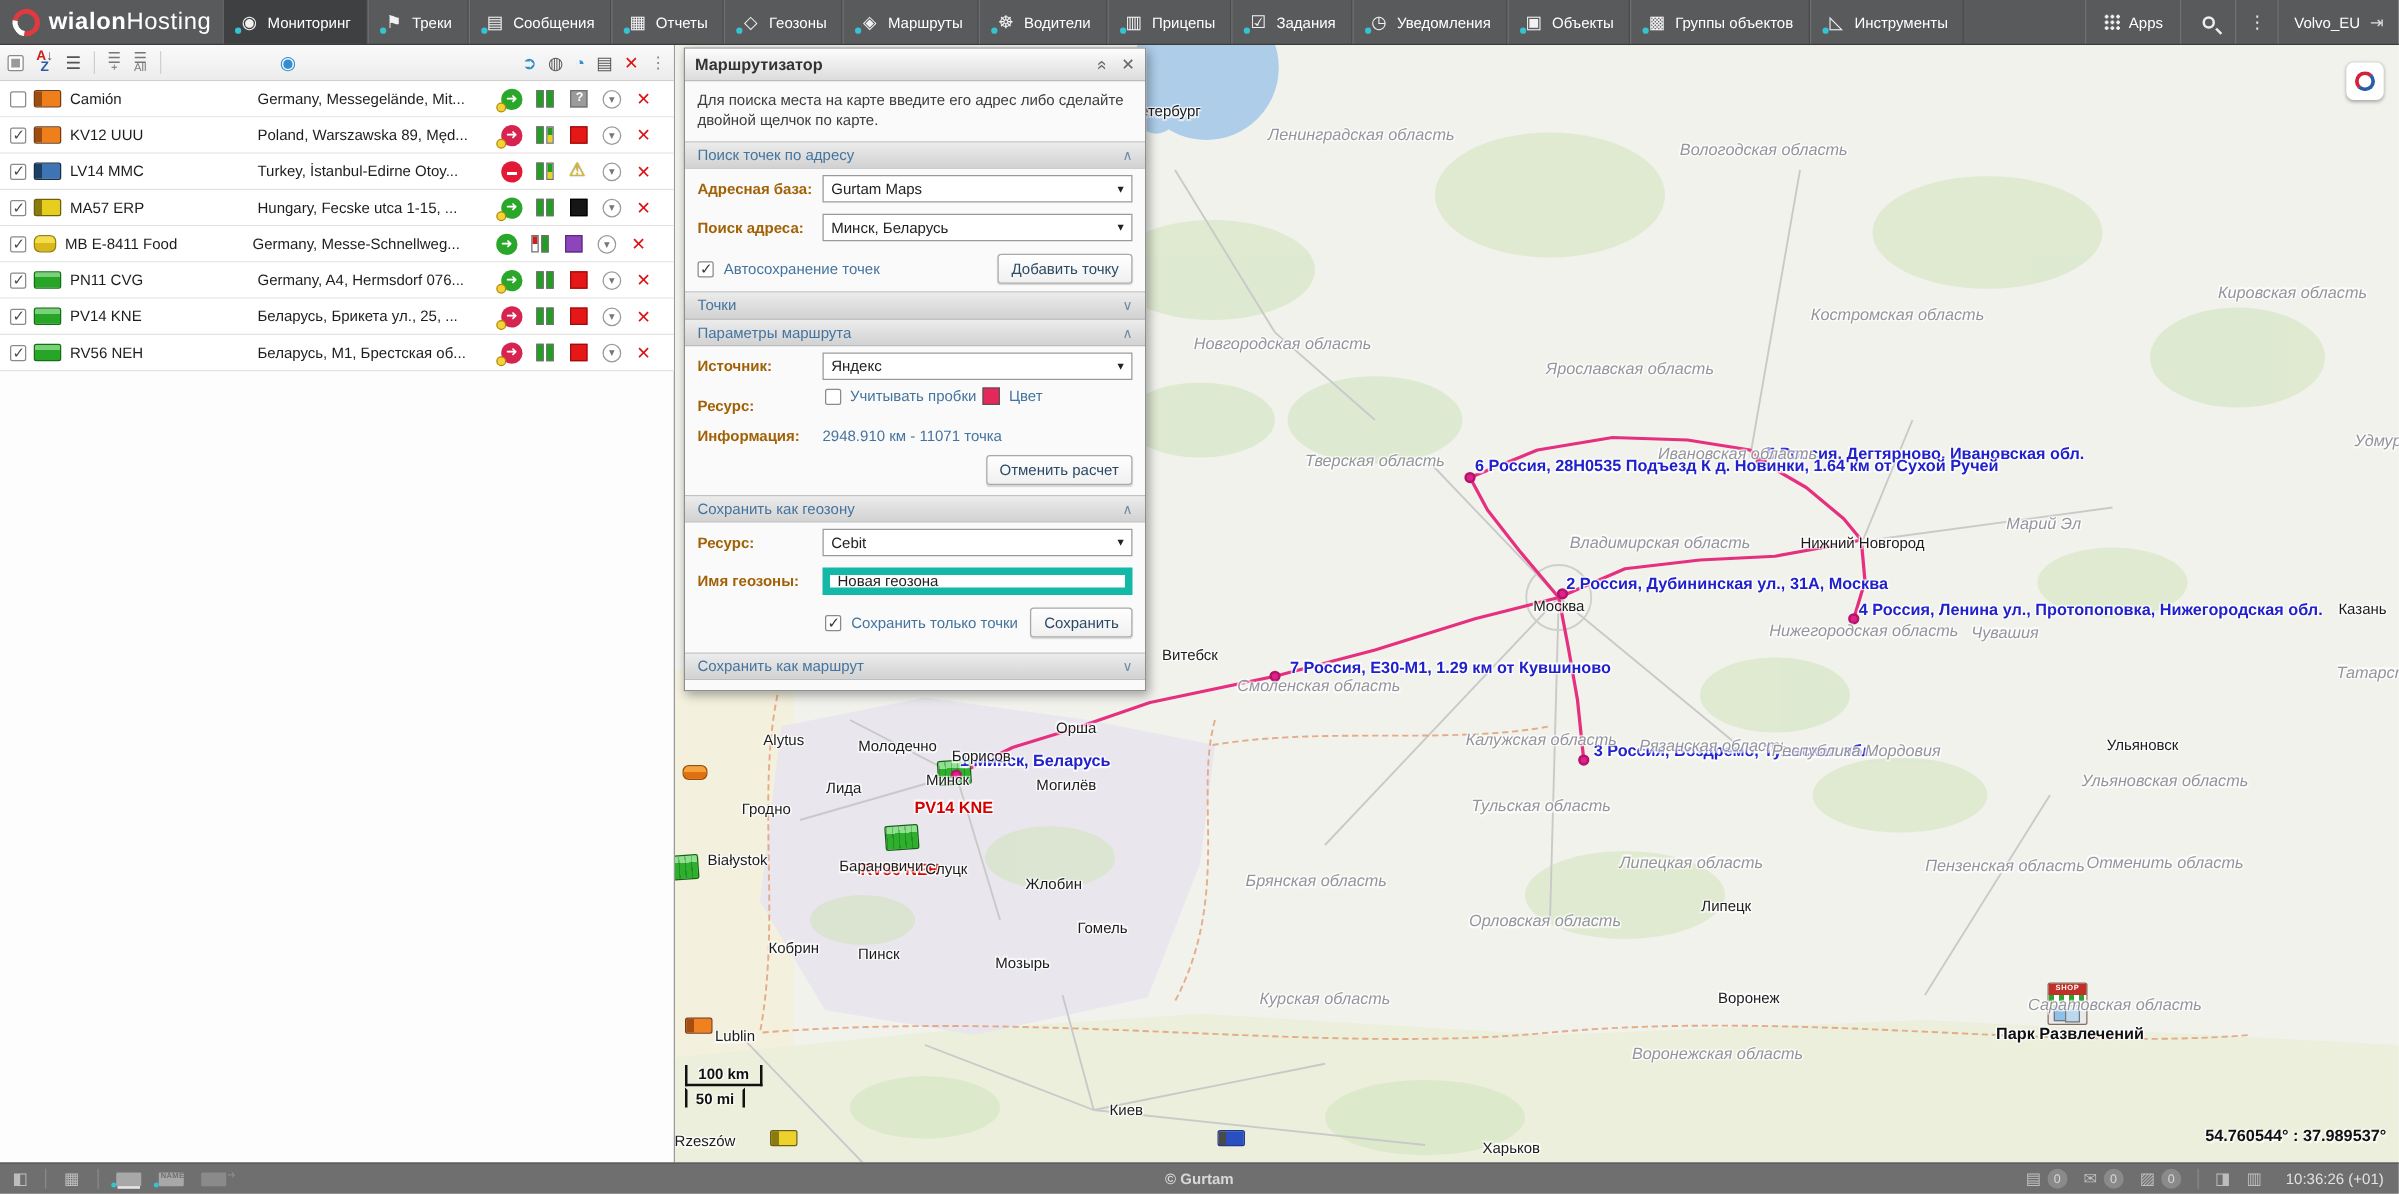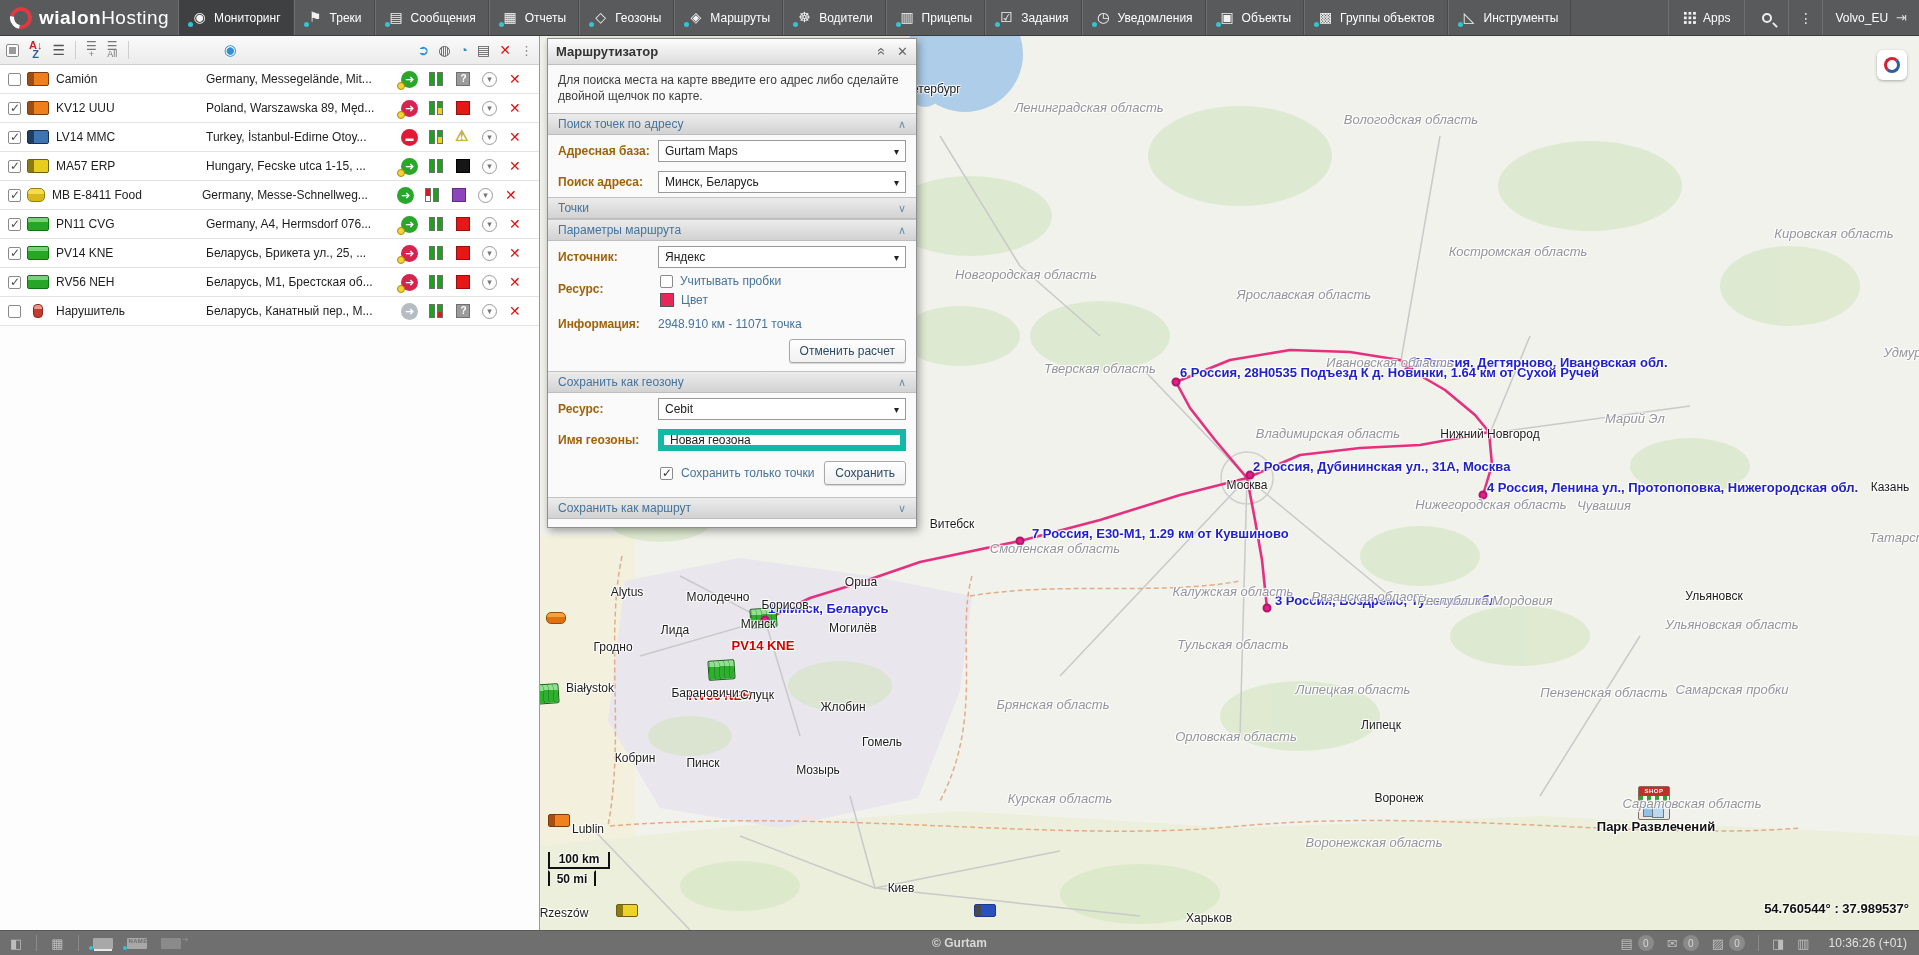--- a/index.html
+++ b/index.html
@@ -146,21 +146,21 @@
   .r-select{flex:1;height:22px;border:1px solid #9a9a9a;background:#fff;display:flex;align-items:center;padding:0 6px;color:#222;cursor:pointer}
   .r-select .arr{margin-left:auto;color:#222;font-size:10px}
   .r-input{flex:1;height:22px;border:6px solid #14b8a6;background:#fff;display:flex;align-items:center;padding:0 6px;color:#222}
   .r-checkrow{display:flex;align-items:center;padding:6px 10px;gap:8px}
   .rcheck{width:13px;height:13px;border:1px solid #8a8a8a;border-radius:2px;background:#fff;position:relative;cursor:pointer;flex:0 0 auto}
   .rcheck[data-state="true"]::after{content:"✓";position:absolute;left:1px;top:-2px;font-size:12px;color:#333;font-weight:bold}
   .r-link{color:#44749e}
   .r-btn{margin-left:auto;height:24px;background:linear-gradient(#ffffff,#f0f0f0);border:1px solid #a8a8a8;border-radius:3px;padding:0 10px;color:#2b4a66;display:flex;align-items:center;cursor:pointer;box-shadow:0 1px 1px rgba(0,0,0,.15)}
   .r-btnrow{display:flex;justify-content:flex-end;padding:4px 10px 8px}
   .r-opt{display:flex;align-items:flex-start;padding:2px 10px}
-  .r-opt .opts{display:flex;flex-direction:column;gap:5px;margin-left:2px}
+  .r-opt .opts{display:flex;gap:5px;margin-left:2px}
   .optline{display:flex;align-items:center;gap:7px}
   .swatch{width:14px;height:14px;background:#e6275a;border:1px solid #555;flex:0 0 auto}
   .r-info-val{color:#44749e}
 
   
   .statusbar{position:absolute;left:0;bottom:0;width:1919px;height:25px;background:#6f6f70;border-top:1px solid #58585a;display:flex;align-items:center;color:#c9c9c9;z-index:60}
   .sb-left{display:flex;align-items:center;gap:14px;padding-left:10px}
   .sb-sep{width:1px;height:16px;background:#8a8a8a}
   .sb-ico{font-size:13px;color:#bdbdbd;cursor:pointer;position:relative}
   .sb-truck{width:20px;height:11px;background:#a8a8a8;border-radius:1px;position:relative;cursor:pointer}
@@ -401,34 +401,20 @@
         <span class="umotion" data-state="red-key"></span>
         <span class="ubars">
           <i data-state="green"></i>
           <i data-state="green"></i>
         </span>
         <span class="usq" data-state="red"></span>
         <span class="uchev"></span>
         <span class="ux"></span>
       </div>
 
-      <div class="urow">
-        <span class="ucheck" data-state="false"></span>
-        <span class="uveh" data-veh="person-red"></span>
-        <span class="uname">Нарушитель</span>
-        <span class="uaddr">Беларусь, Канатный пер., М...</span>
-        <span class="umotion" data-state="gray"></span>
-        <span class="ubars">
-          <i data-state="green"></i>
-          <i data-state="green-red"></i>
-        </span>
-        <span class="usq" data-state="question"></span>
-        <span class="uchev"></span>
-        <span class="ux"></span>
-      </div>
     </div>
 </div>
 
 <div class="map">
   <svg class="base" width="1379" height="894" viewBox="0 0 1379 894">
     <rect x="0" y="0" width="1379" height="894" fill="#f1f2ec"></rect>
     <rect x="0" y="500" width="95" height="394" fill="#f3f0dd"></rect>
     <polygon points="0,810 200,790 420,775 700,792 1000,780 1379,800 1379,894 0,894" fill="#ecefdc"></polygon>
     <polygon points="85,545 200,522 330,540 432,560 420,655 378,762 240,792 120,772 68,685" fill="#e8e4ee" opacity="0.9"></polygon>
     <ellipse cx="425" cy="18" rx="58" ry="58" fill="#aecde9"></ellipse>
@@ -566,21 +552,21 @@
       <div class="ml" data-k="c" style="left: 165px; top: 650px;">Барановичи</div>
       <div class="ml" data-k="c" style="left: 217px; top: 652px;">Слуцк</div>
       <div class="ml" data-k="c" style="left: 303px; top: 664px;">Жлобин</div>
       <div class="ml" data-k="c" style="left: 342px; top: 699px;">Гомель</div>
       <div class="ml" data-k="c" style="left: 95px; top: 715px;">Кобрин</div>
       <div class="ml" data-k="c" style="left: 163px; top: 720px;">Пинск</div>
       <div class="ml" data-k="c" style="left: 278px; top: 727px;">Мозырь</div>
       <div class="ml" data-k="r" style="left: 513px; top: 661px;">Брянская область</div>
       <div class="ml" data-k="r" style="left: 813px; top: 646px;">Липецкая область</div>
       <div class="ml" data-k="r" style="left: 1064px; top: 649px;">Пензенская область</div>
-      <div class="ml" data-k="r" style="left: 1192px; top: 646px;">Самарская пробки</div>
+      <div class="ml" data-k="r" style="left: 1192px; top: 646px;">Отменить область</div>
       <div class="ml" data-k="r" style="left: 696px; top: 693px;">Орловская область</div>
       <div class="ml" data-k="c" style="left: 841px; top: 682px;">Липецк</div>
       <div class="ml" data-k="r" style="left: 520px; top: 755px;">Курская область</div>
       <div class="ml" data-k="c" style="left: 859px; top: 755px;">Воронеж</div>
       <div class="ml" data-k="r" style="left: 834px; top: 799px;">Воронежская область</div>
       <div class="ml" data-k="r" style="left: 1152px; top: 760px;">Саратовская область</div>
       <div class="ml" data-k="c" style="left: 48px; top: 786px;">Lublin</div>
       <div class="ml" data-k="c" style="left: 24px; top: 870px;">Rzeszów</div>
       <div class="ml" data-k="c" style="left: 335px; top: 845px; margin-left: 26px;">Киев</div>
       <div class="ml" data-k="c" style="left: 669px; top: 875px;">Харьков</div>
@@ -613,20 +599,25 @@
         <span>Gurtam Maps</span>
         <span class="arr">▾</span>
       </span>
   </div>
   <div class="r-row">
     <span class="r-label">Поиск адреса:</span>
     <span class="r-select">
         <span>Минск, Беларусь</span>
         <span class="arr">▾</span>
       </span>
+  </div>
+  <div class="r-checkrow">
+    <span class="rcheck" data-state="true"></span>
+    <span class="r-link">Автосохранение точек</span>
+    <span class="r-btn">Добавить точку</span>
   </div>
 
   <div class="r-sec">
     <span>Точки</span>
     <span class="chev">∨</span>
   </div>
 
   <div class="r-sec">
     <span>Параметры маршрута</span>
     <span class="chev">∧</span>

